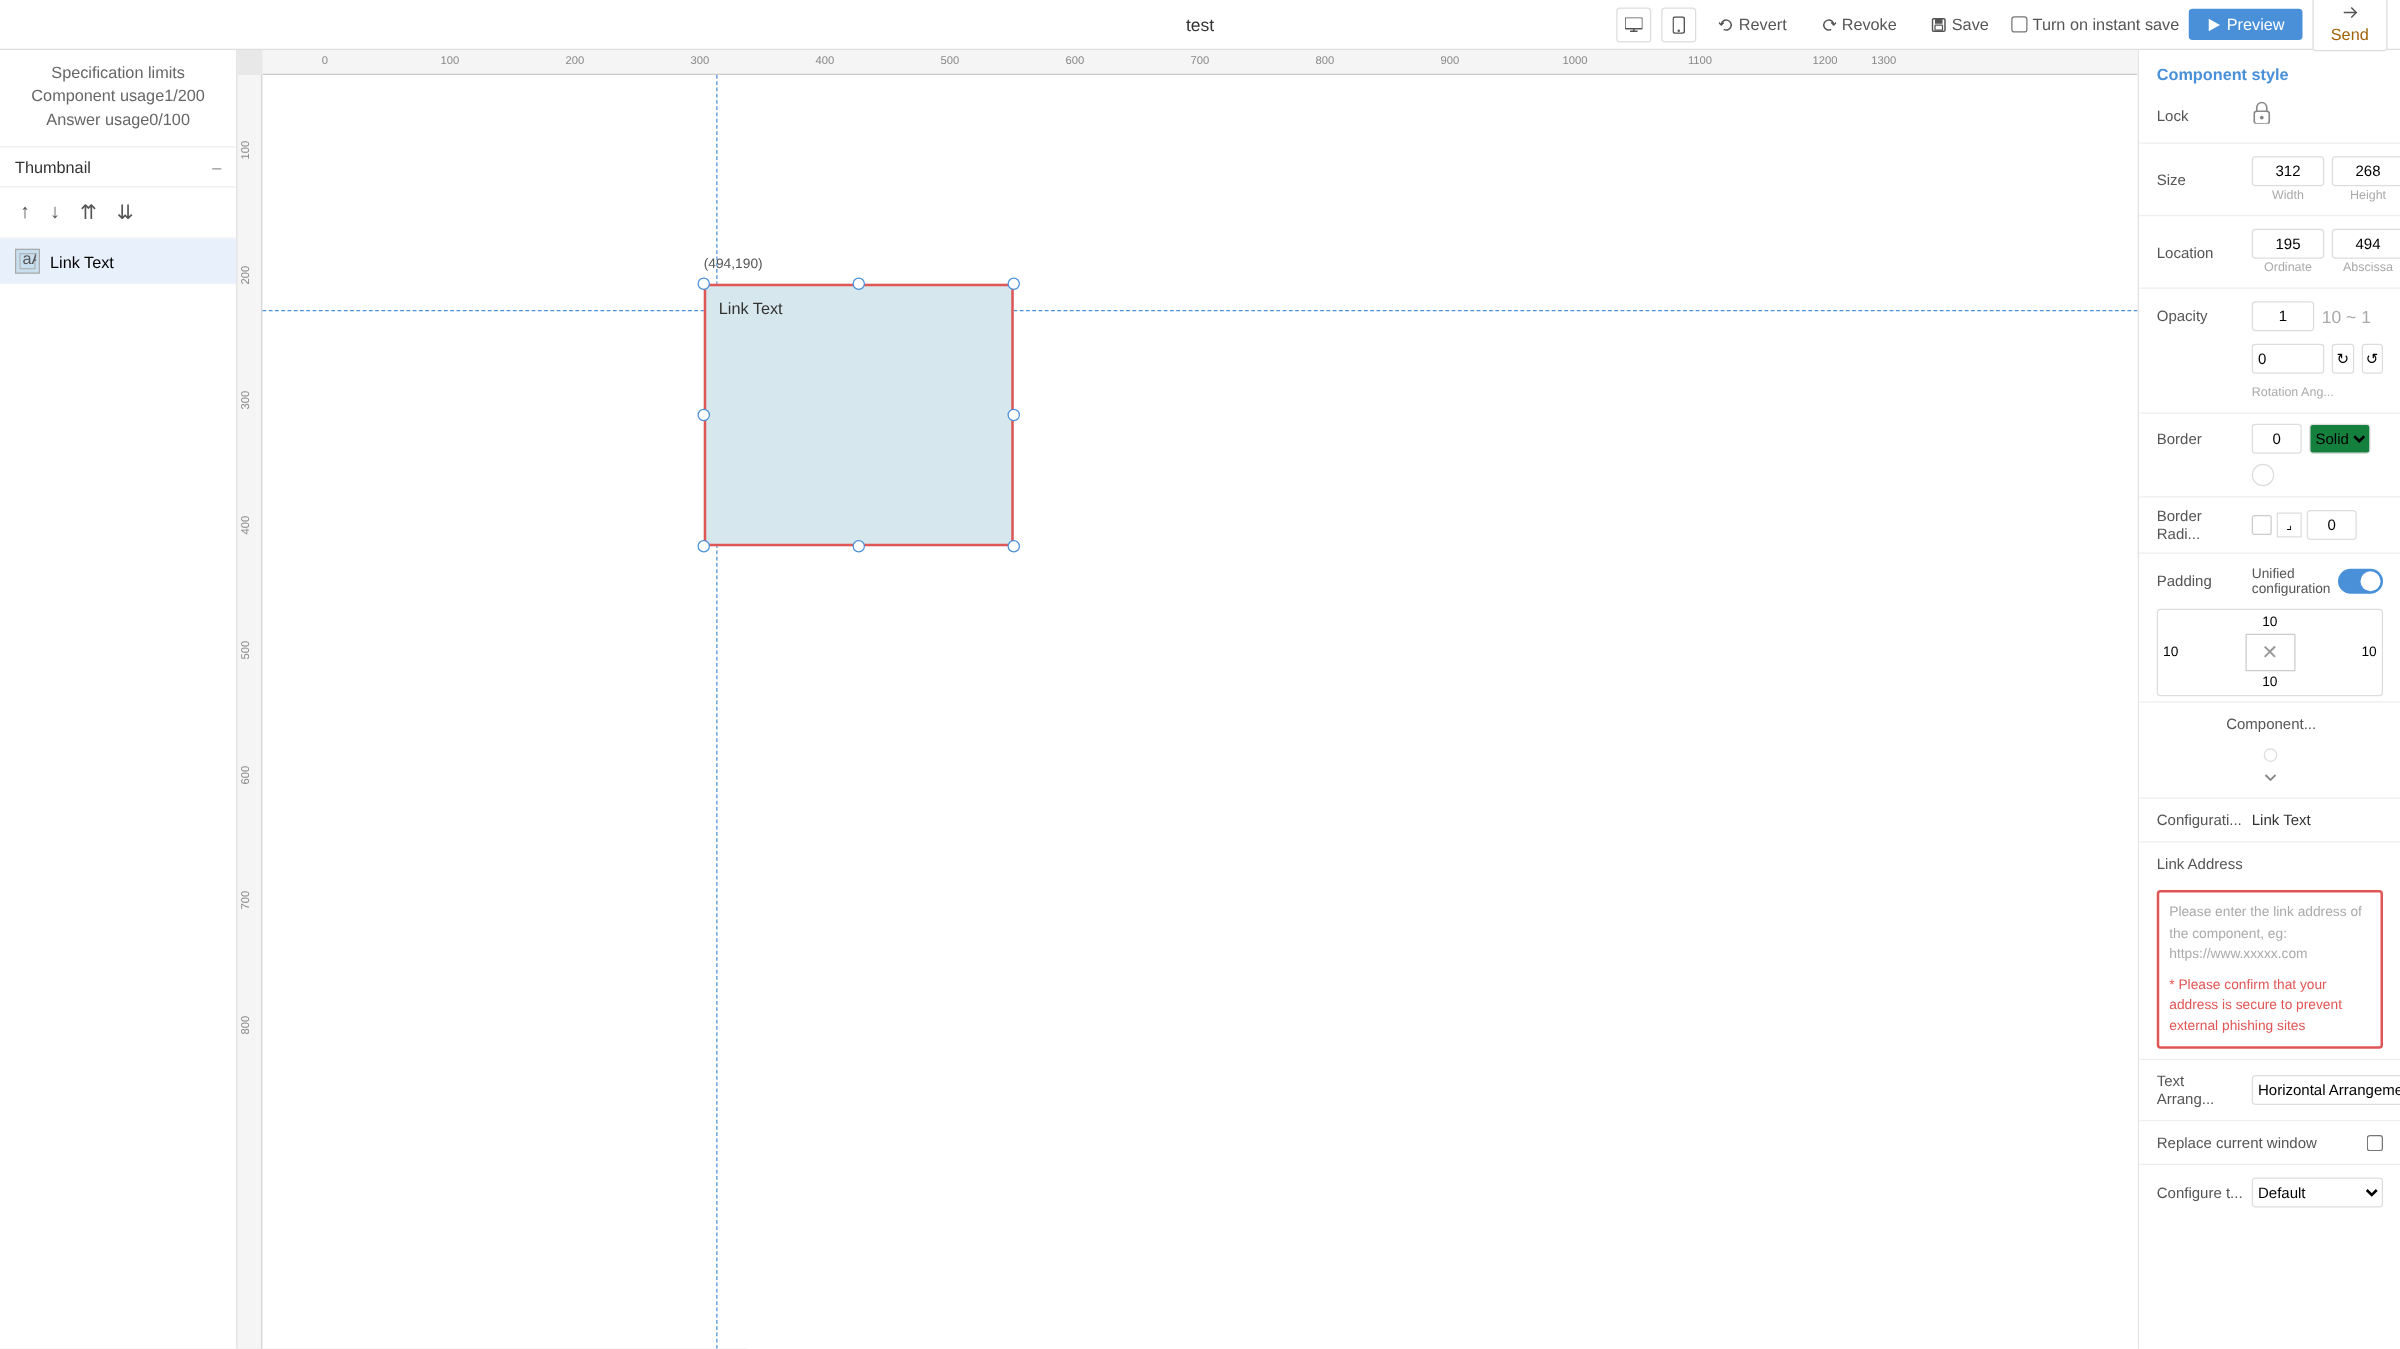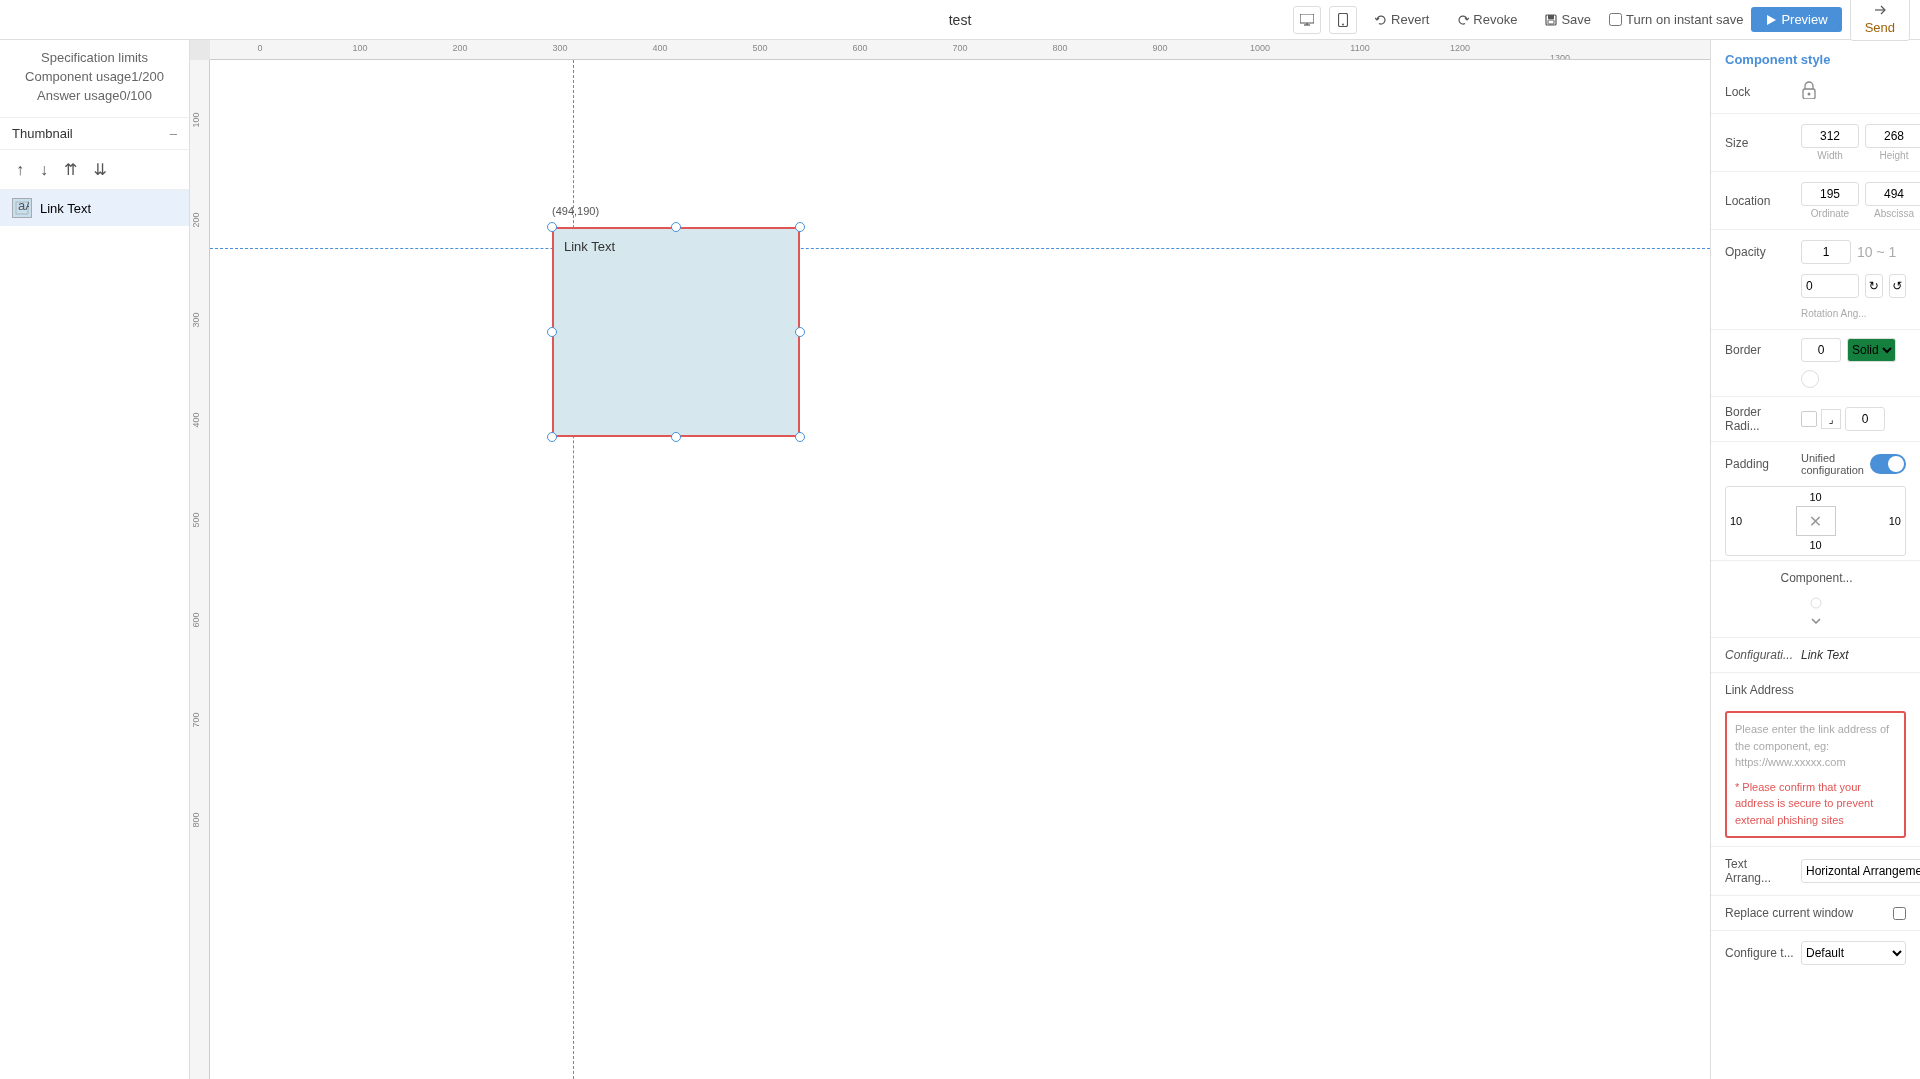--- a/index.html
+++ b/index.html
@@ -394,21 +394,20 @@
       align-items: center;
       padding: 6px 14px;
       gap: 6px;
       flex-direction: column;
     }
     .config-row {
       display: flex;
       align-items: center;
       padding: 6px 14px;
       gap: 6px;
-      font-style: italic;
     }
     .link-address-section {
       margin: 8px 14px;
       border: 2px solid #e05555;
       border-radius: 3px;
       padding: 8px;
     }
     .link-address-placeholder {
       font-size: 11px;
       color: #aaa;
@@ -613,41 +612,41 @@
       <div class="ruler-num-h" style="left: 350px;">300</div>
       <div class="ruler-num-h" style="left: 450px;">400</div>
       <div class="ruler-num-h" style="left: 550px;">500</div>
       <div class="ruler-num-h" style="left: 650px;">600</div>
       <div class="ruler-num-h" style="left: 750px;">700</div>
       <div class="ruler-num-h" style="left: 850px;">800</div>
       <div class="ruler-num-h" style="left: 950px;">900</div>
       <div class="ruler-num-h" style="left: 1050px;">1000</div>
       <div class="ruler-num-h" style="left: 1150px;">1100</div>
       <div class="ruler-num-h" style="left: 1250px;">1200</div>
-      <div class="ruler-num-h" style="left: 1350px; margin-top: 10px;">1300</div>
+      <div class="ruler-num-h" style="left: 1297px;">1300</div>
     </div>
 
     <div class="ruler-v">
       <div class="ruler-num-v" style="top: 60px;">100</div>
       <div class="ruler-num-v" style="top: 160px;">200</div>
       <div class="ruler-num-v" style="top: 260px;">300</div>
       <div class="ruler-num-v" style="top: 360px;">400</div>
       <div class="ruler-num-v" style="top: 460px;">500</div>
       <div class="ruler-num-v" style="top: 560px;">600</div>
       <div class="ruler-num-v" style="top: 660px;">700</div>
       <div class="ruler-num-v" style="top: 760px;">800</div>
     </div>
 
     <div style="position: absolute; top: 20px; left: 20px; right: 0; bottom: 0; background: #fff;">
 
       <div class="vertical-guide" style="left: 363px;"></div>
 
       <div class="horizontal-guide" style="top: 188px;"></div>
 
-      <div class="component-container" style="position: absolute; top: 167px; left: 342px;">
+      <div class="component-container" style="position: absolute; top: 167px; left: 353px;">
 
         <div class="coord-label">(494,190)</div>
 
         <div class="component-selected">
           <div class="component-inner">
             <span class="component-label">Link Text</span>
           </div>
 
           <div class="handle tl"></div>
           <div class="handle tc"></div>

